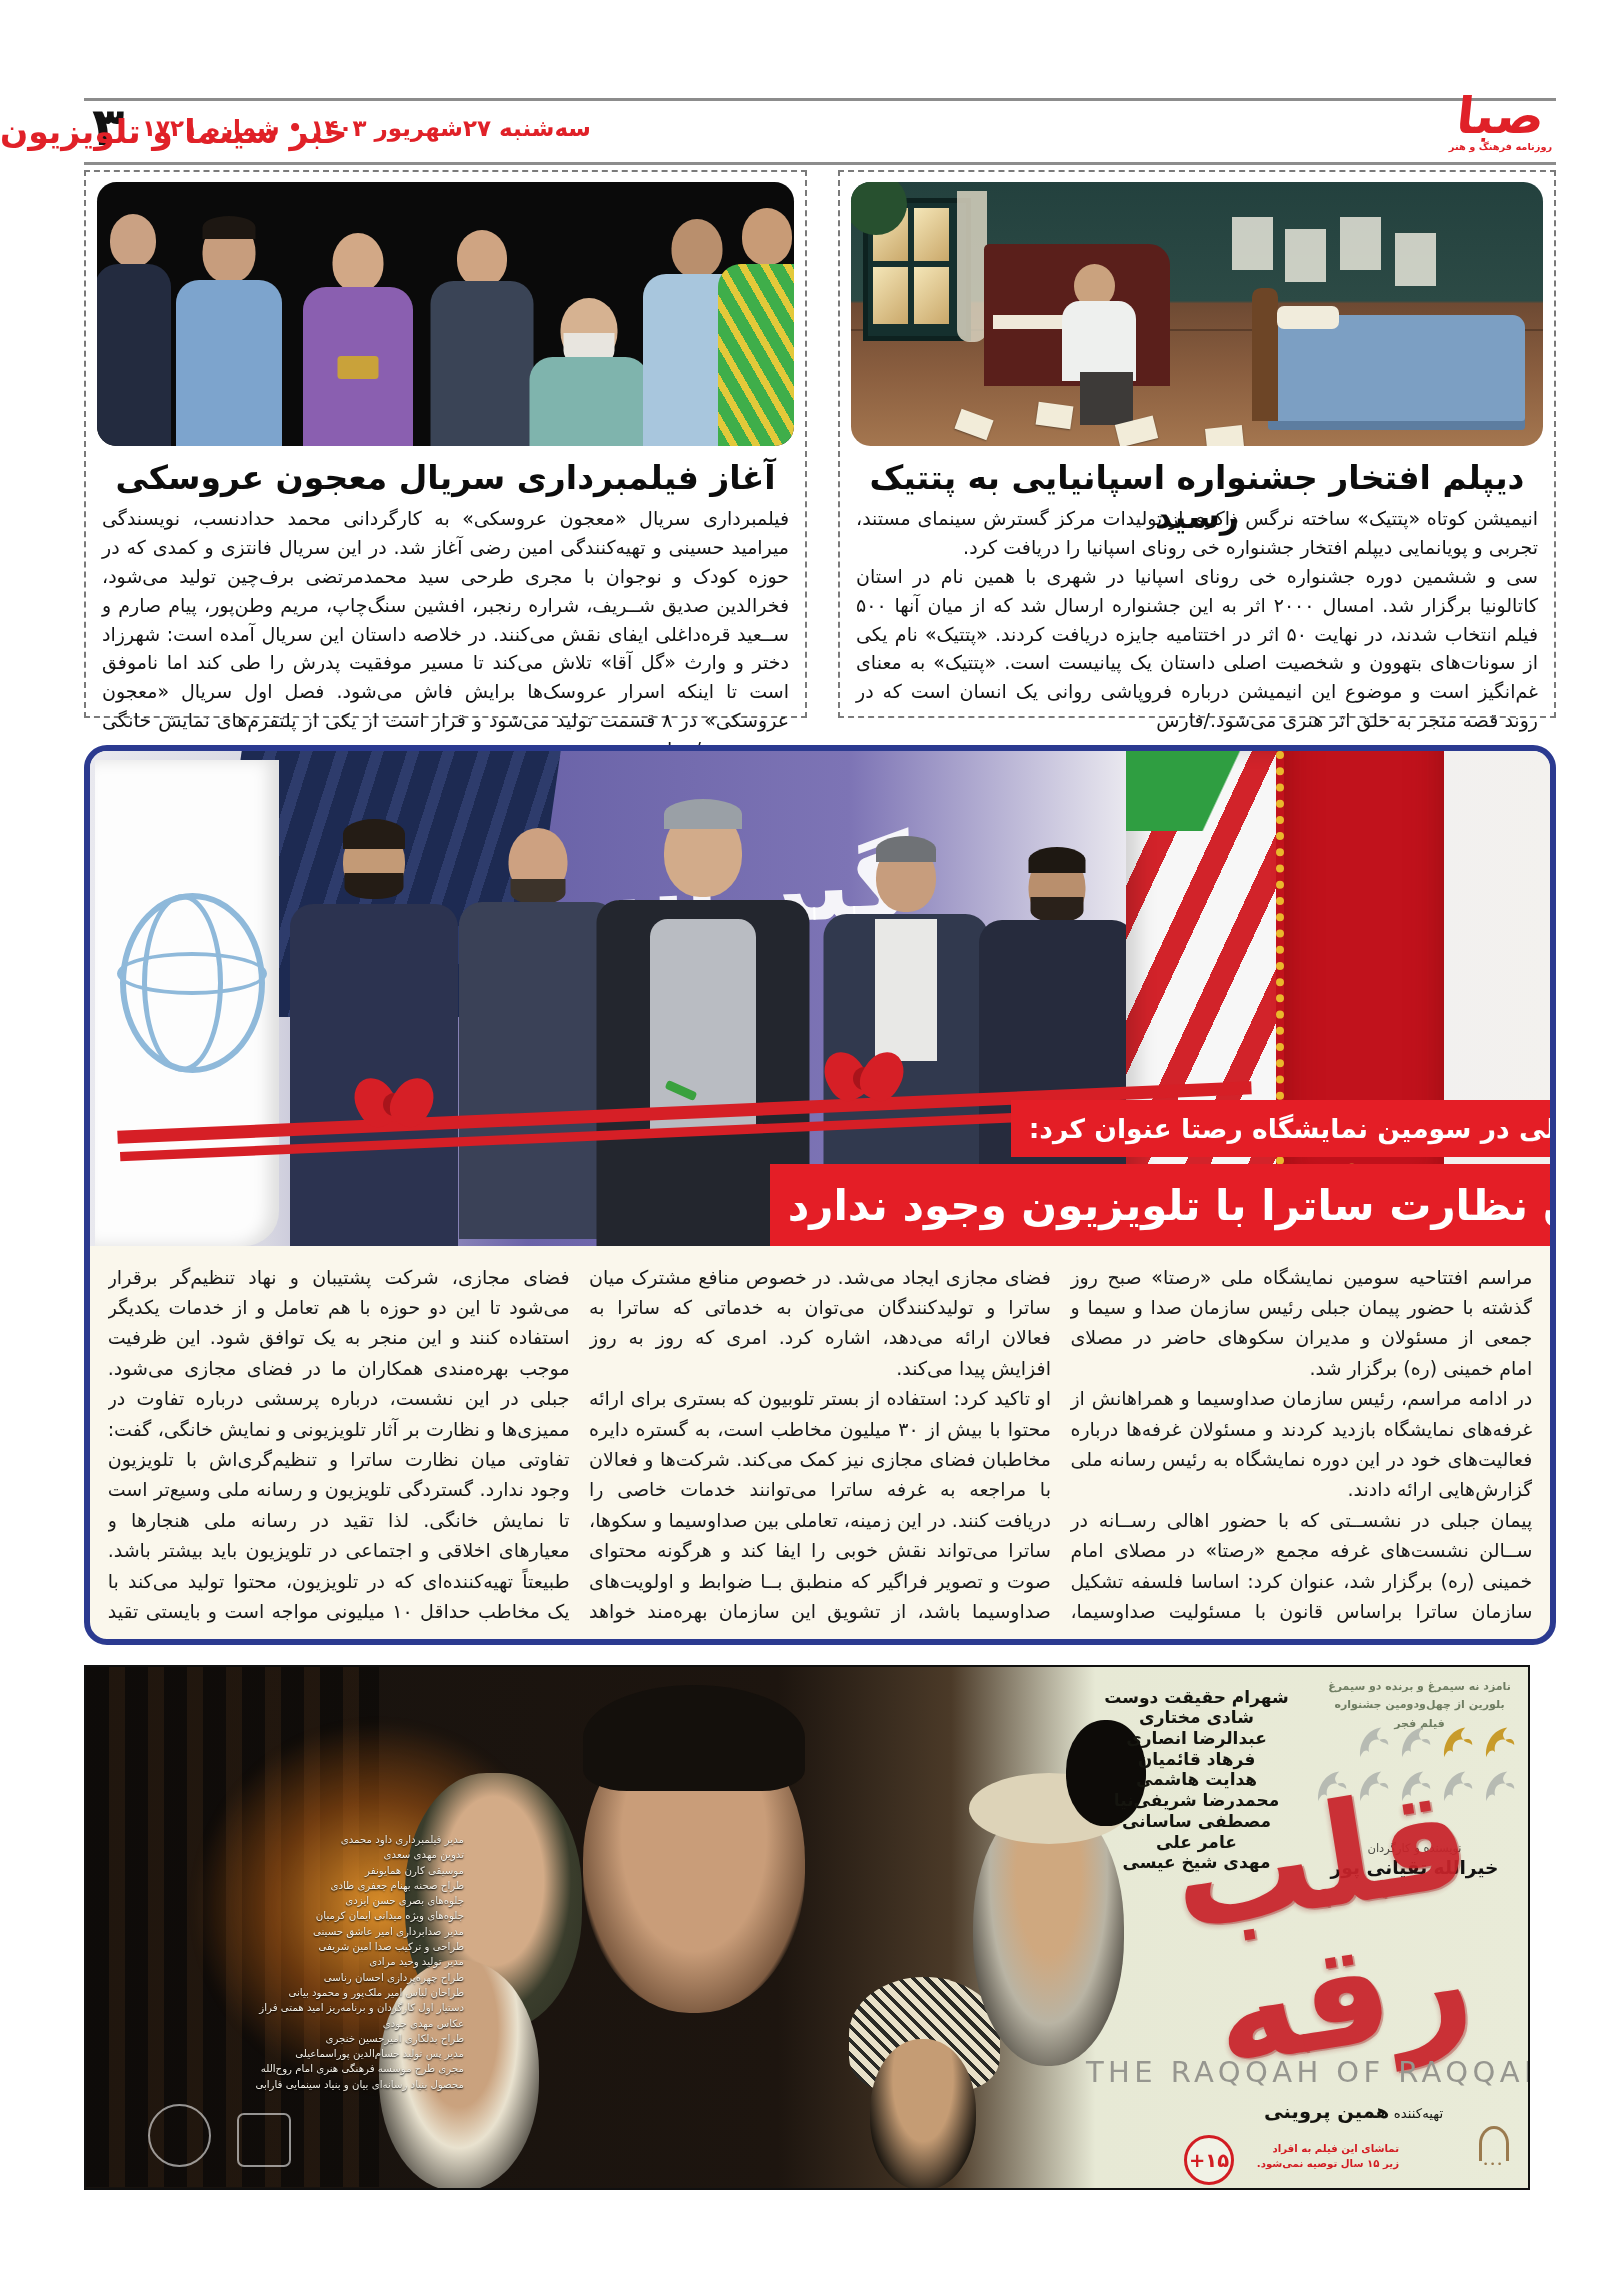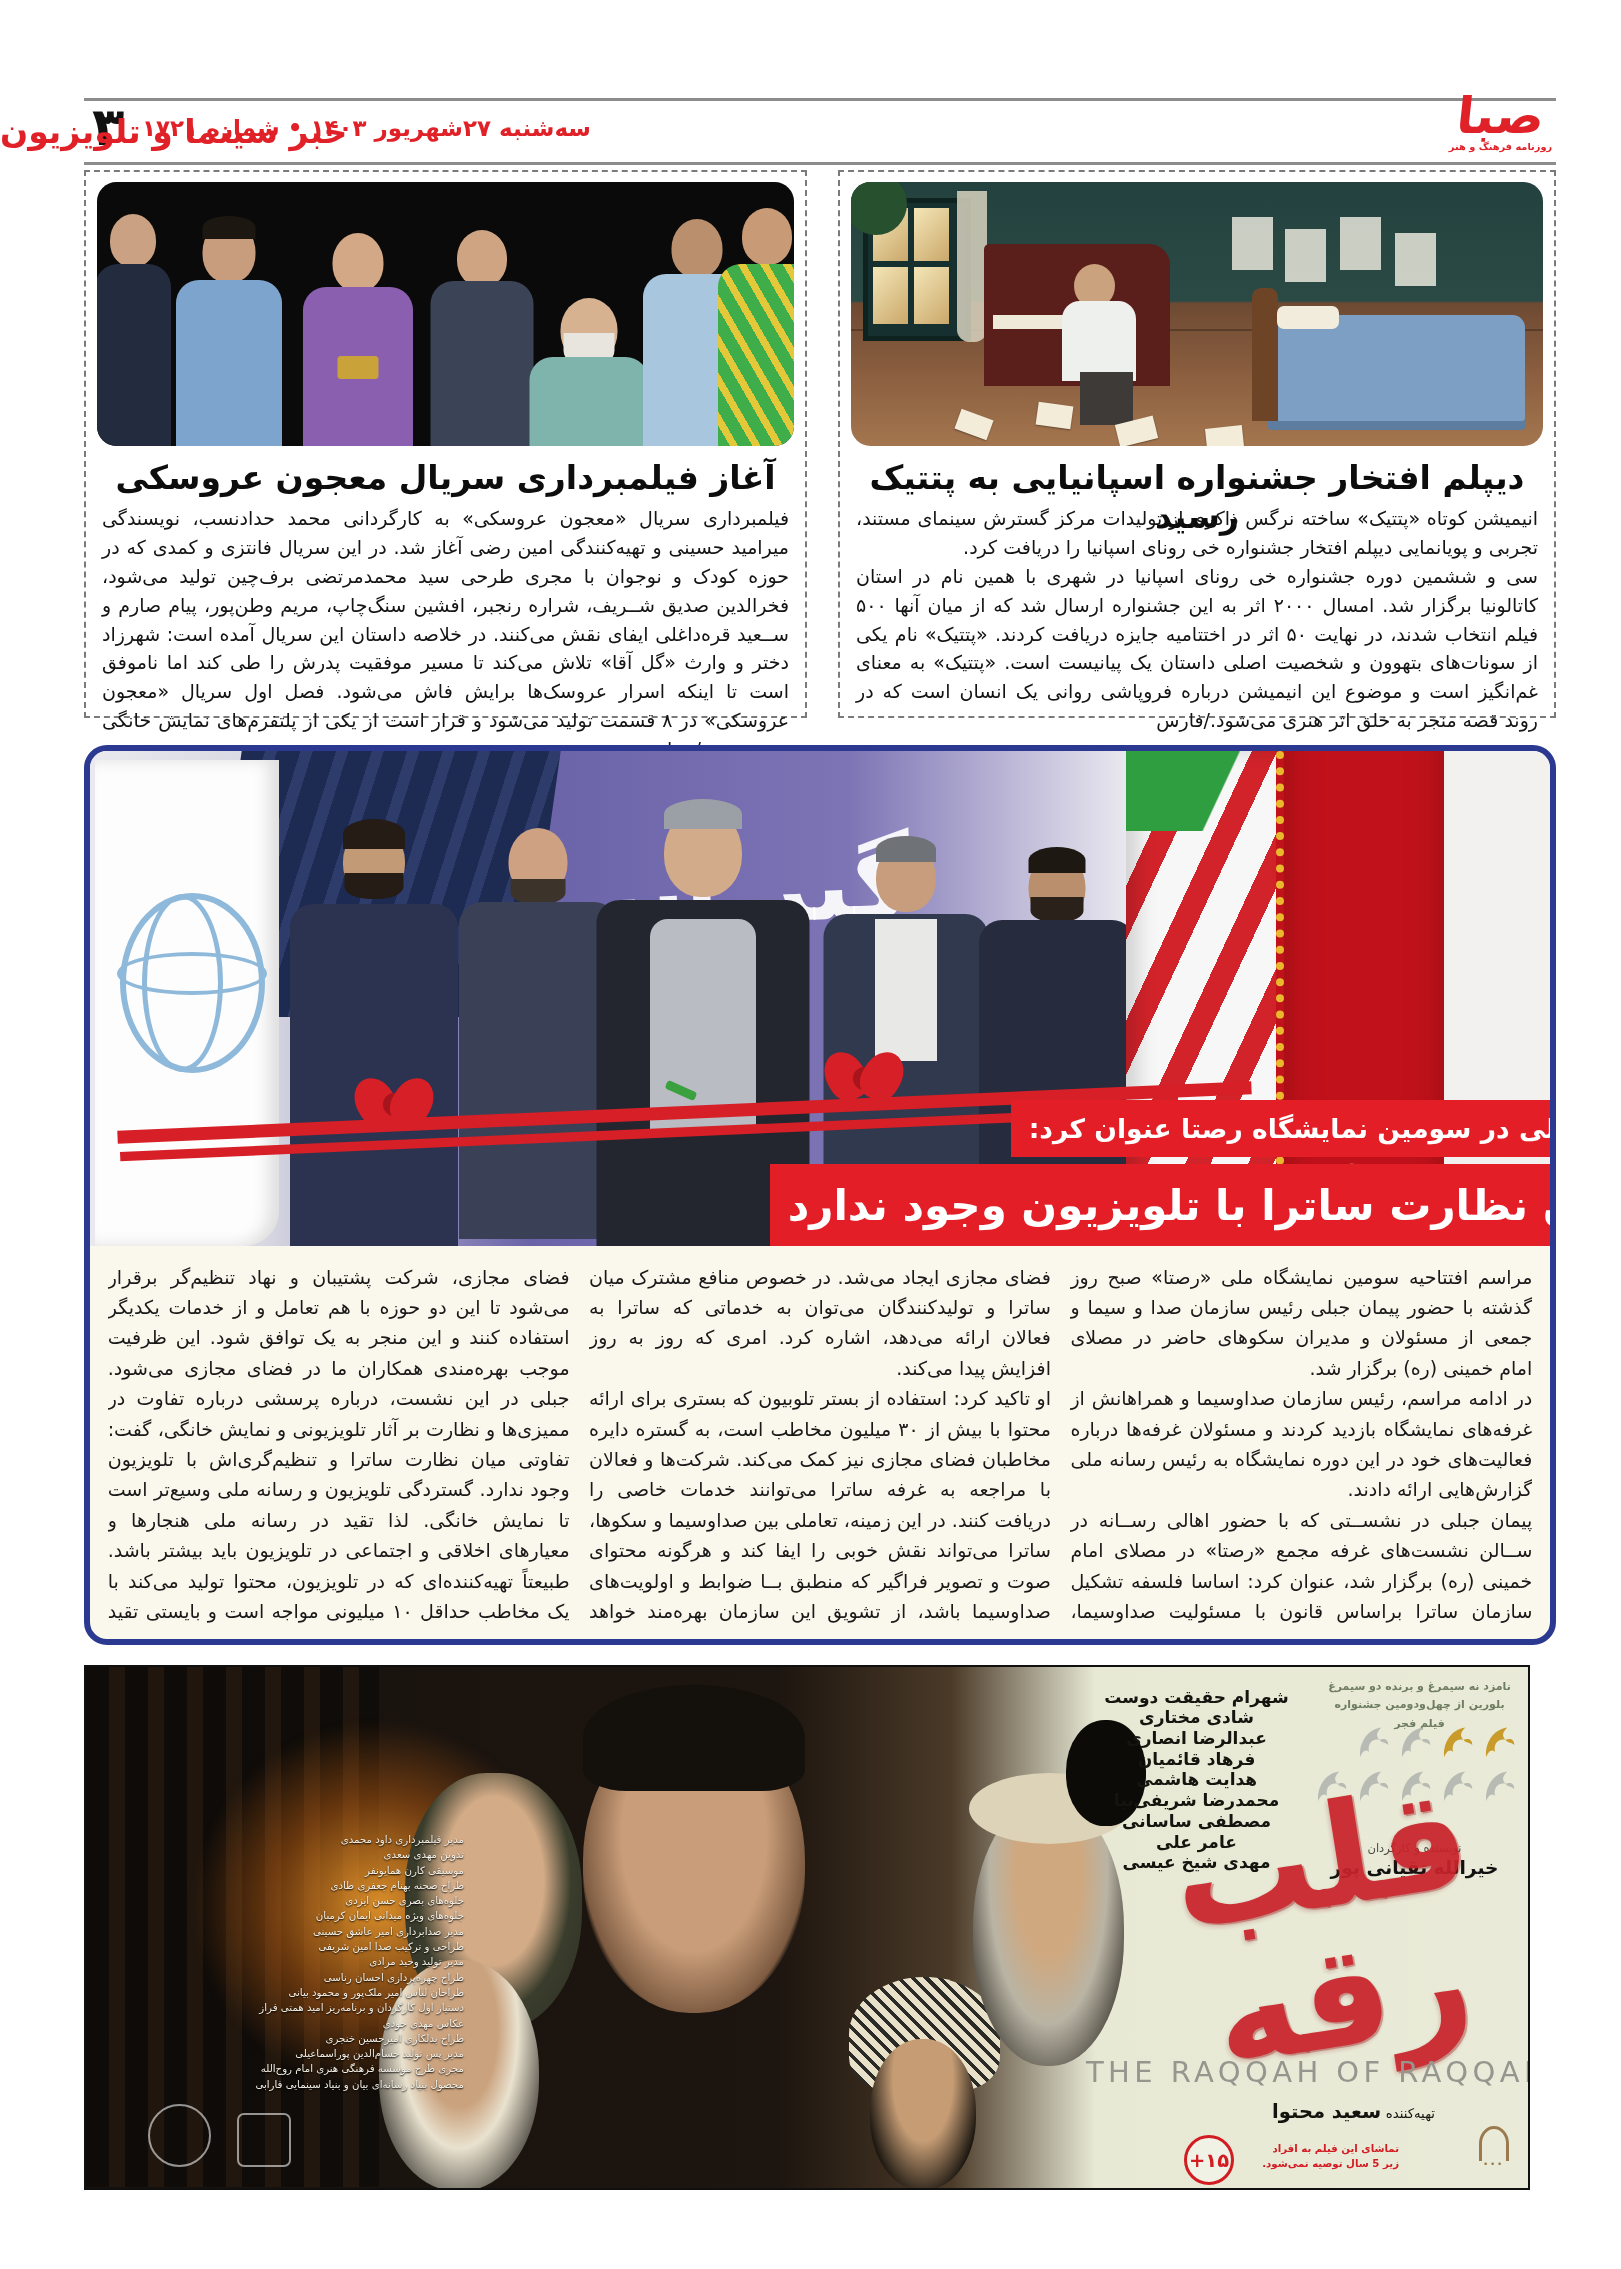--- a/index.html
+++ b/index.html
@@ -371,25 +371,25 @@
       </div>
     </div>
     <div class="director">
       <span class="lbl">نویسنده و کارگردان</span>
       <span class="nm">خیرالله تقیانی پور</span>
     </div>
     <div class="callig rtl">قلب رقه</div>
     <div class="title-en">THE  RAQQAH  OF RAQQAH</div>
     <div class="producer">
       <span class="plbl">تهیه‌کننده</span>
-      <span class="pnm">سعید محتوا</span>
+      <span class="pnm">همین پروینی</span>
     </div>
     <div class="rating">+۱۵</div>
     <div class="advisory">تماشای این فیلم به افراد
-زیر 5 سال توصیه نمی‌شود.</div>
+زیر ۱۵ سال توصیه نمی‌شود.</div>
     <div class="arch-logo">
       <div class="dome"></div>
       <div class="dots">•••</div>
     </div>
   </div>
 
 </div>
 
 
 </body></html>

